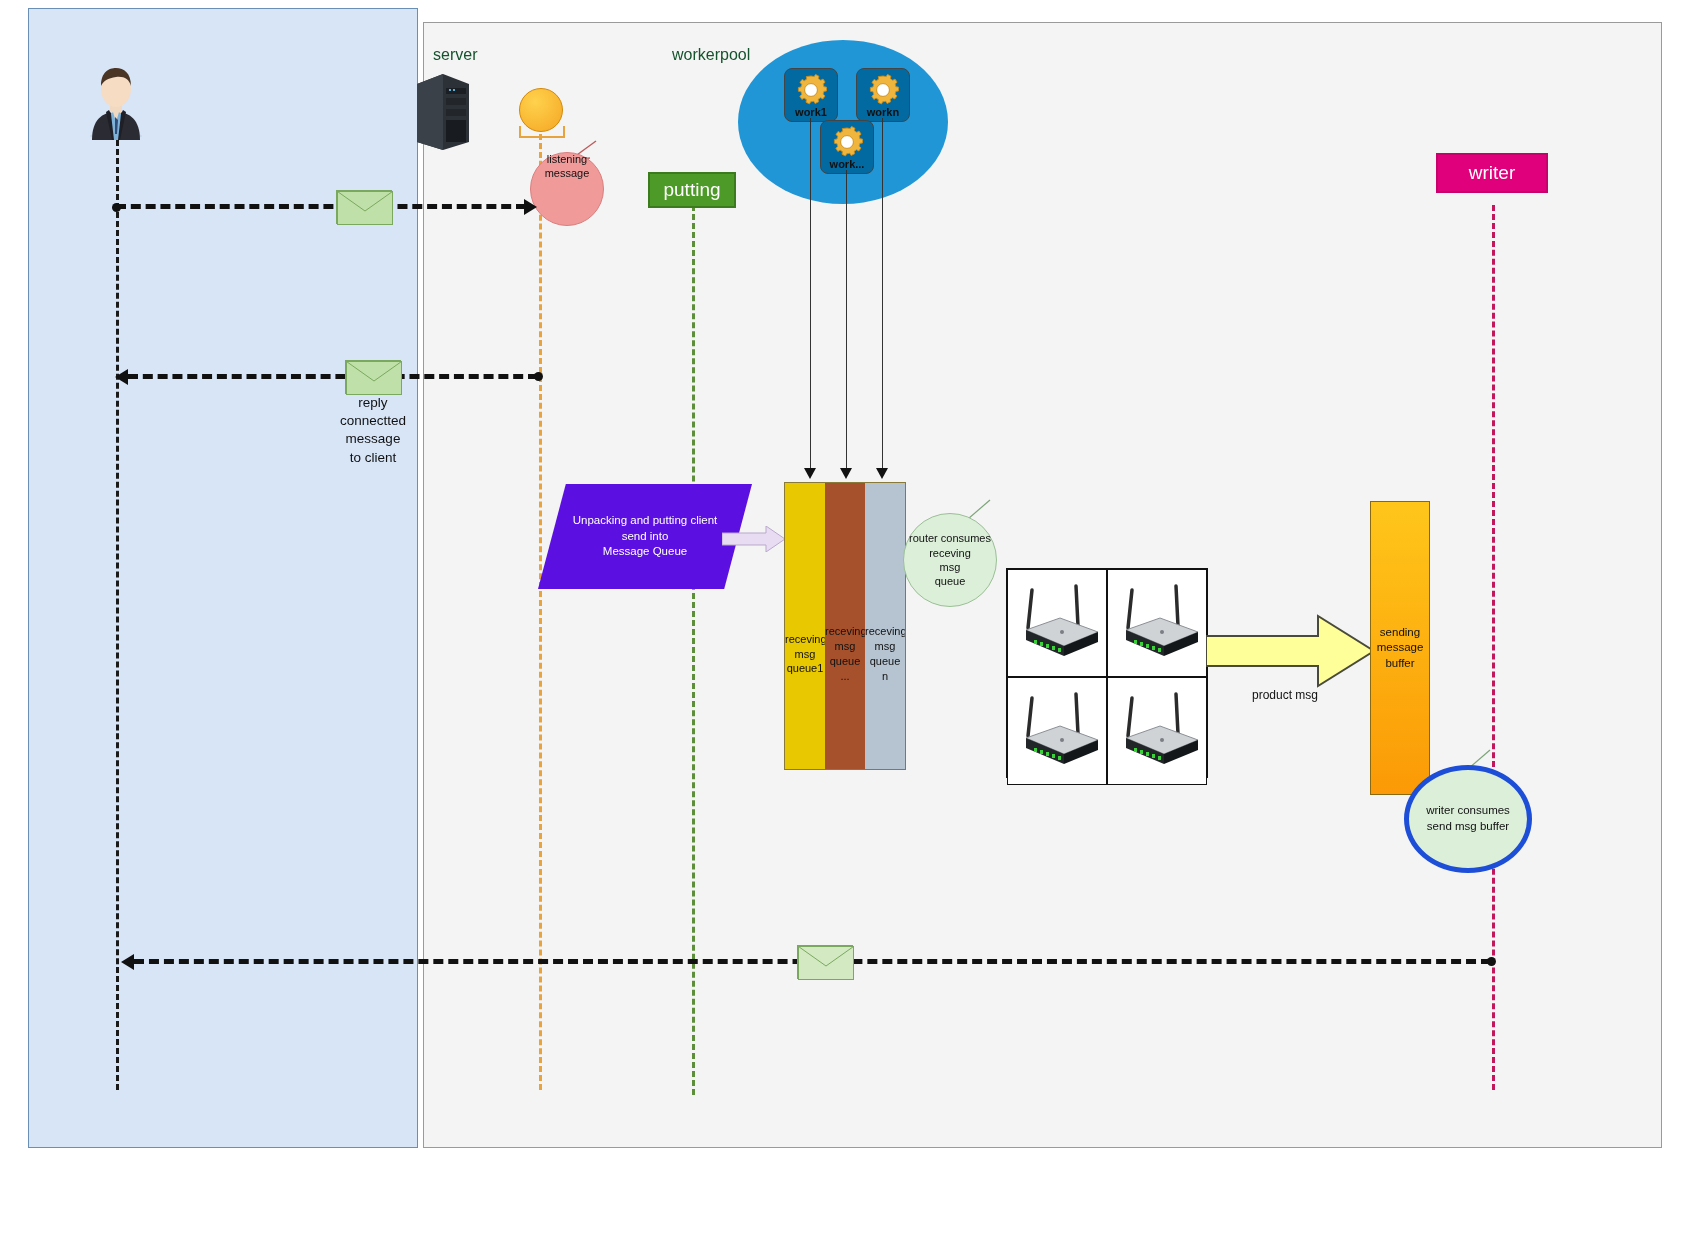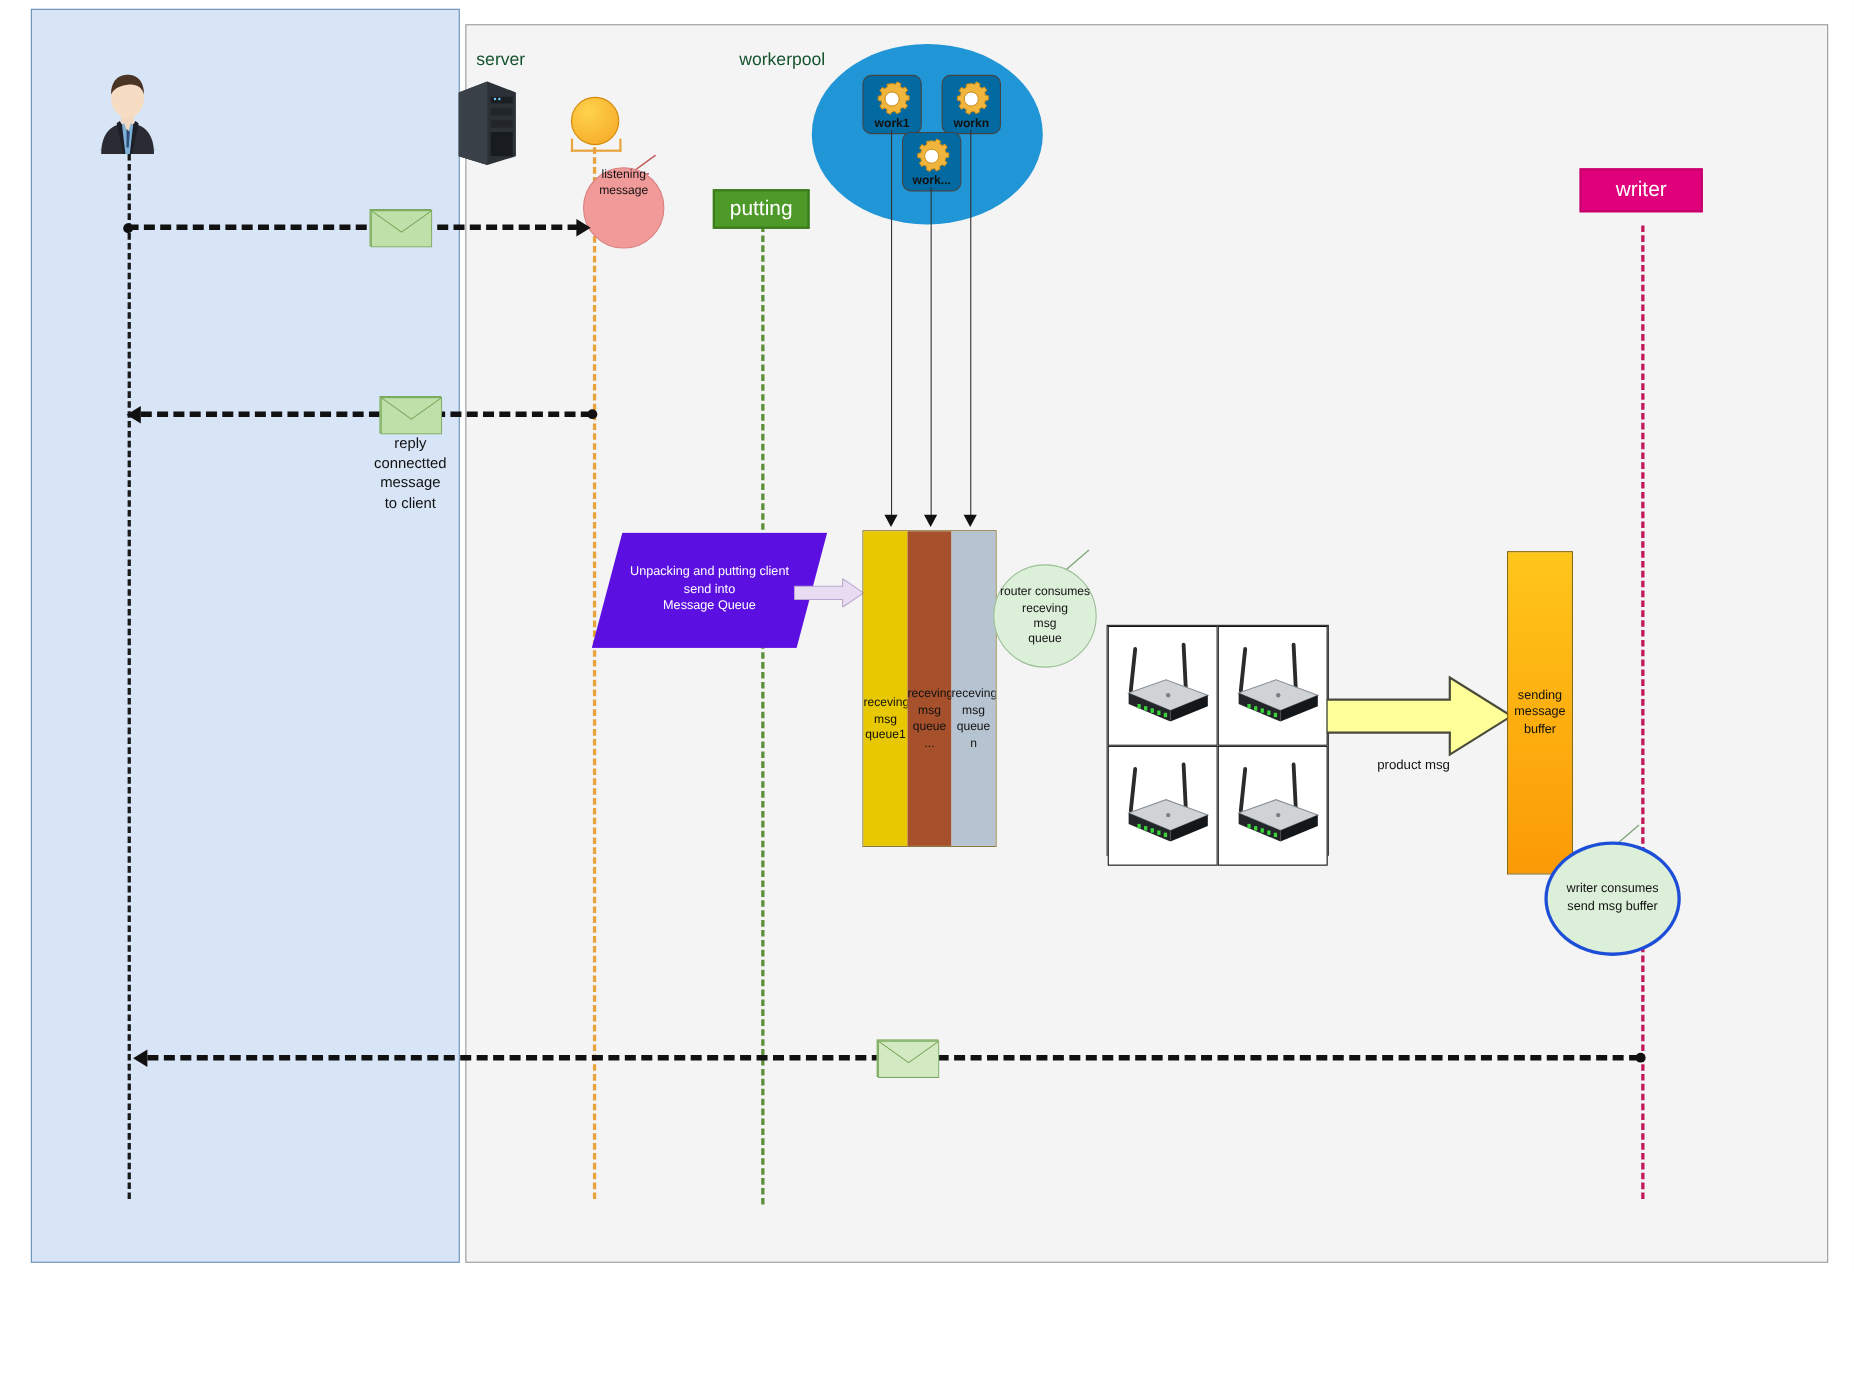--- a/index.html
+++ b/index.html
@@ -92,21 +92,21 @@
   #prod-label{position:absolute;left:1252px;top:688px;font-size:12px;color:#111;}
 
   
   #sendbuf{position:absolute;left:1370px;top:477px;width:58px;height:292px;
     background:linear-gradient(to bottom,#ffc61a,#fb9a06);border:1px solid #8a6a10;
     display:flex;align-items:center;justify-content:center;text-align:center;
     font-size:11.5px;line-height:1.35;color:#111;margin-top:24px;}
 
   
   #writer-bubble{position:absolute;left:1404px;top:765px;width:118px;height:98px;border-radius:50%;
-    background:#dcefd9;border:3px solid #1d4ed8;display:flex;align-items:center;justify-content:center;
+    background:#dcefd9;border:5px solid #1d4ed8;display:flex;align-items:center;justify-content:center;
     text-align:center;font-size:11.5px;line-height:1.35;color:#111;}
   #writer-tail{position:absolute;left:1440px;top:748px;width:52px;height:40px;}
 
   
   .marrow{position:absolute;height:0;border-top-width:5px;border-top-style:dashed;border-top-color:#111;}
   .mdot{position:absolute;width:9px;height:9px;border-radius:50%;background:#111;}
   .mheadR{position:absolute;width:0;height:0;border-top:8px solid transparent;border-bottom:8px solid transparent;border-left:13px solid #111;}
   .mheadL{position:absolute;width:0;height:0;border-top:8px solid transparent;border-bottom:8px solid transparent;border-right:13px solid #111;}
 
   

